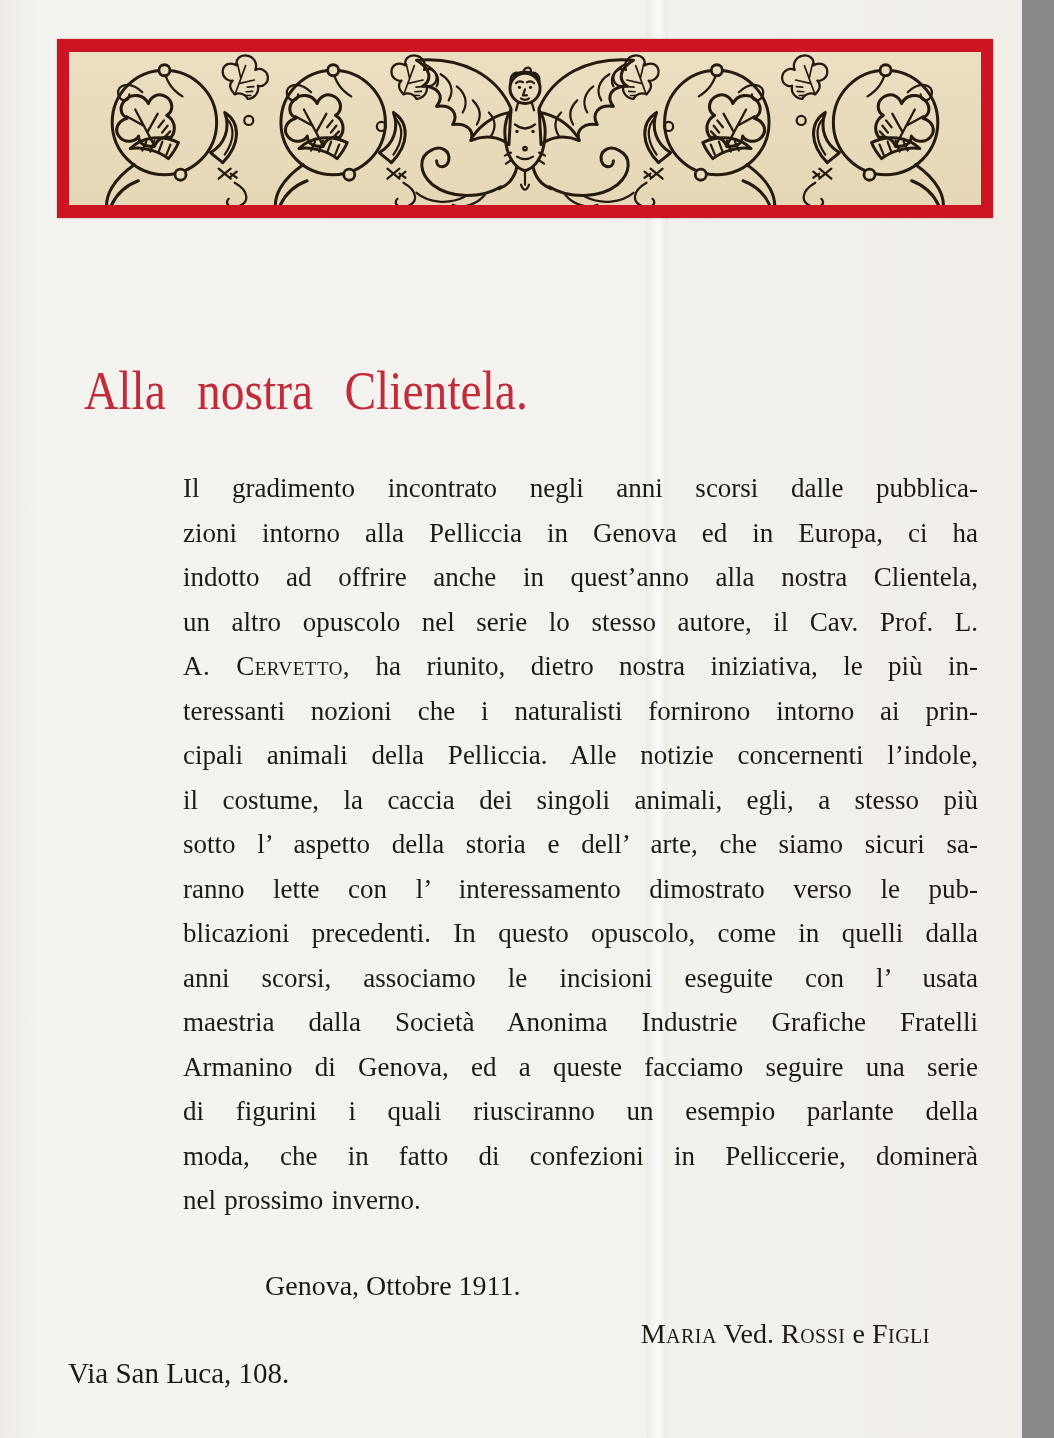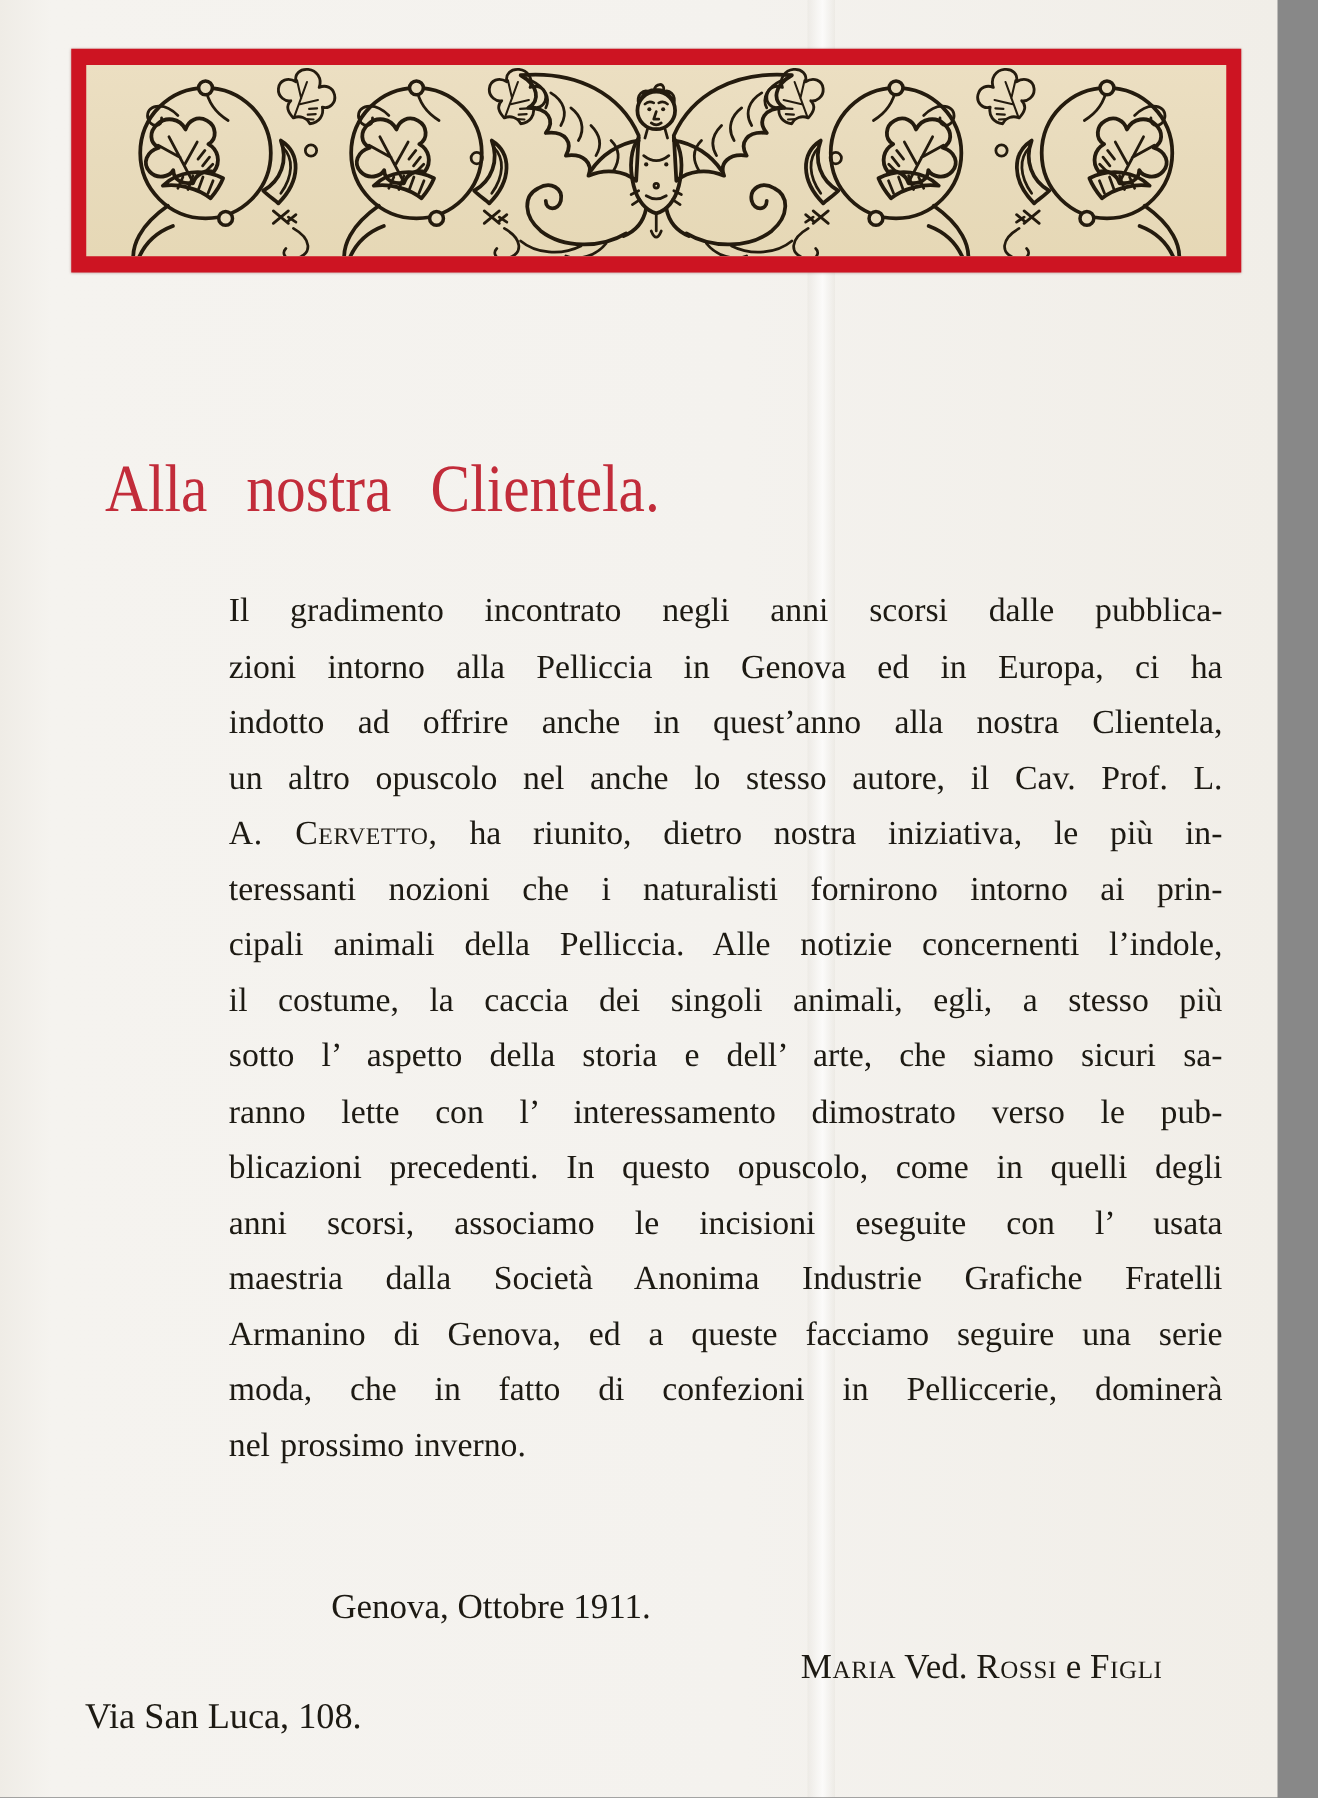--- a/index.html
+++ b/index.html
@@ -126,31 +126,32 @@
       </svg>
     </div>
   </div>
 
   <h1 class="title">Alla nostra Clientela.</h1>
 
   <div class="bodytext">
     <div class="line jline">Il gradimento incontrato negli anni scorsi dalle pubblica-</div>
     <div class="line jline">zioni intorno alla Pelliccia in Genova ed in Europa, ci ha</div>
     <div class="line jline">indotto ad offrire anche in quest’anno alla nostra Clientela,</div>
-    <div class="line jline">un altro opuscolo nel anche lo stesso autore, il Cav. Prof. L.</div>
+    <div class="line jline">un altro opuscolo nel serie lo stesso autore, il Cav. Prof. L.</div>
     <div class="line jline"><span class="sc">A. Cervetto,</span><span> ha riunito, dietro nostra iniziativa, le più in-</span></div>
     <div class="line jline">teressanti nozioni che i naturalisti fornirono intorno ai prin-</div>
     <div class="line jline">cipali animali della Pelliccia. Alle notizie concernenti l’indole,</div>
     <div class="line jline">il costume, la caccia dei singoli animali, egli, a stesso più</div>
     <div class="line jline">sotto l’ aspetto della storia e dell’ arte, che siamo sicuri sa-</div>
     <div class="line jline">ranno lette con l’ interessamento dimostrato verso le pub-</div>
-    <div class="line jline">blicazioni precedenti. In questo opuscolo, come in quelli degli</div>
+    <div class="line jline">blicazioni precedenti. In questo opuscolo, come in quelli dalla</div>
     <div class="line jline">anni scorsi, associamo le incisioni eseguite con l’ usata</div>
     <div class="line jline">maestria dalla Società Anonima Industrie Grafiche Fratelli</div>
     <div class="line jline">Armanino di Genova, ed a queste facciamo seguire una serie</div>
+    <div class="line jline">di figurini i quali riusciranno un esempio parlante della</div>
     <div class="line jline">moda, che in fatto di confezioni in Pelliccerie, dominerà</div>
     <div class="line">nel prossimo inverno.</div>
   </div>
 
   <div class="dateline">Genova, Ottobre 1911.</div>
 
   <div class="signature"><span class="sc">Maria</span><span> Ved. </span><span class="sc">Rossi</span><span> e </span><span class="sc">Figli</span></div>
 
   <div class="address">Via San Luca, 108.</div>
 </div>

